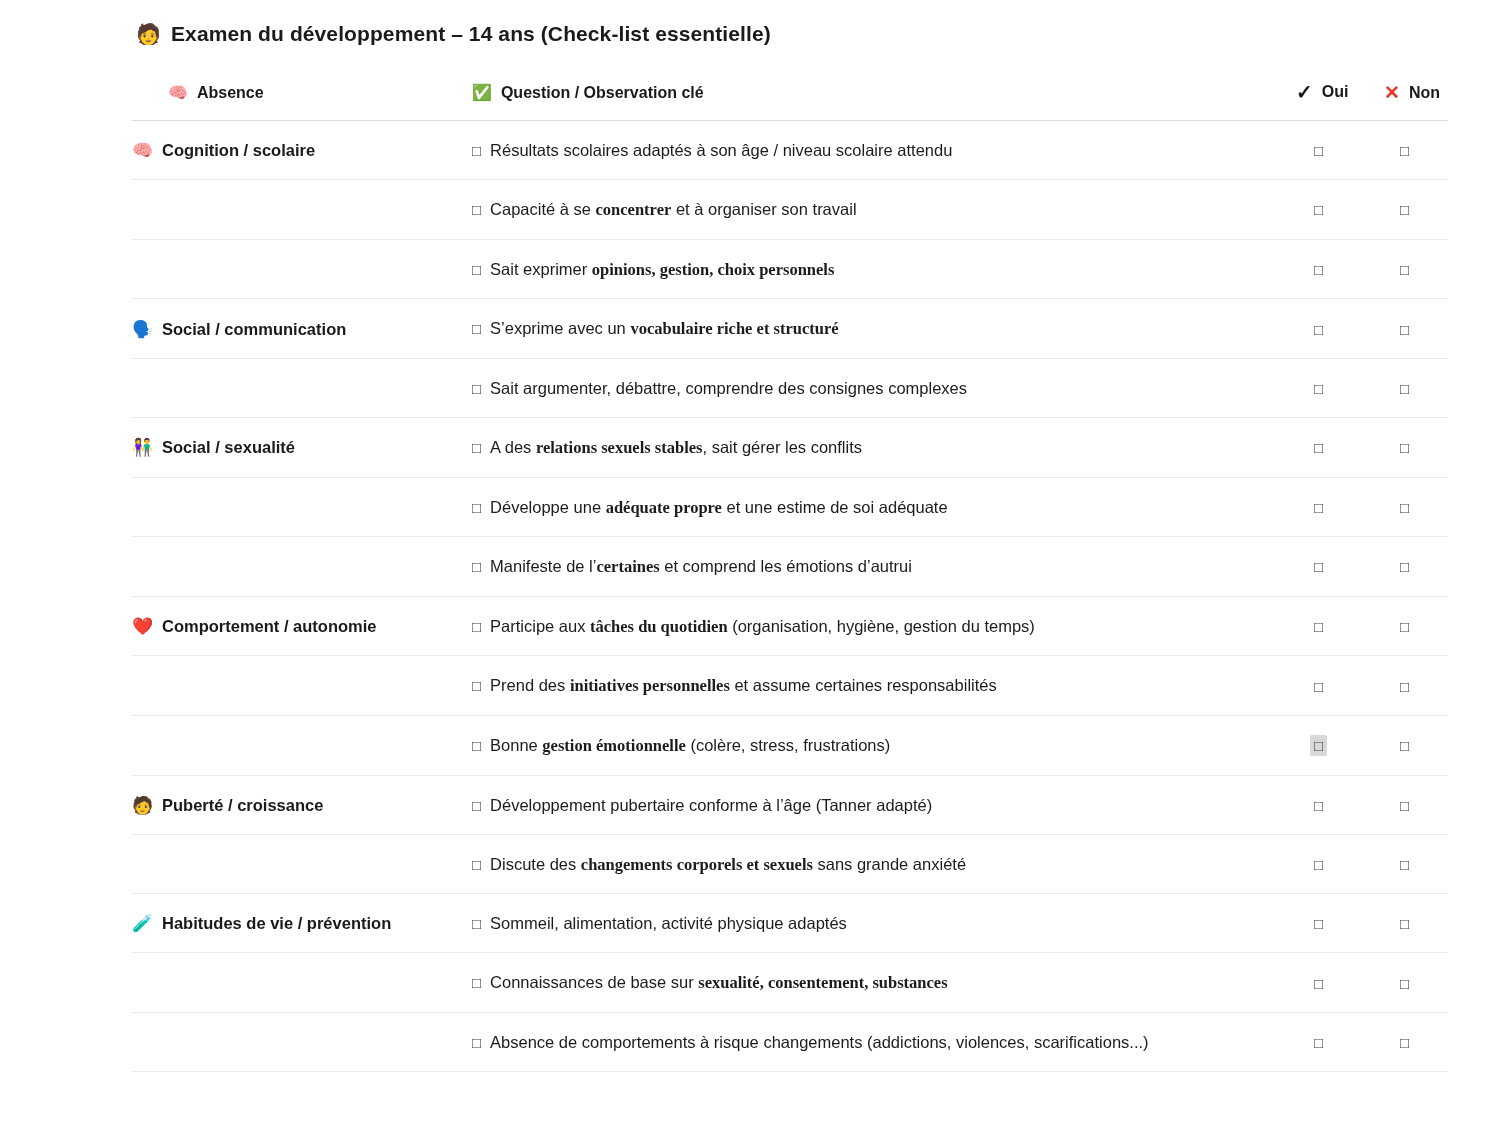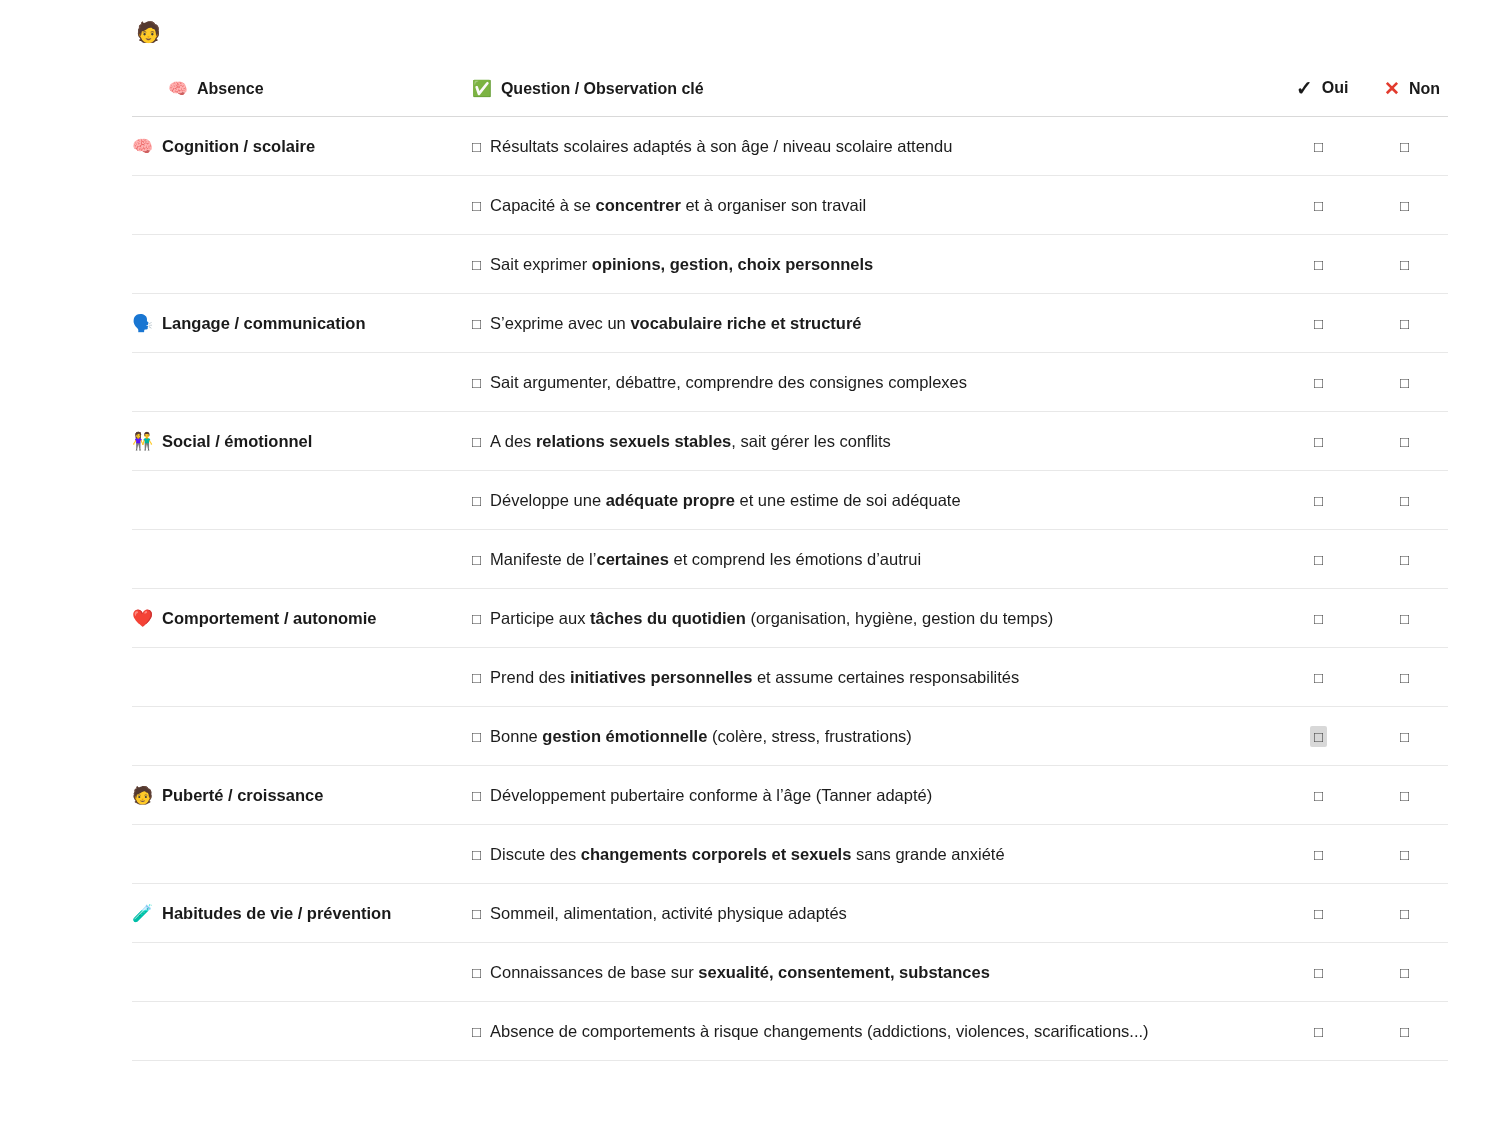--- a/index.html
+++ b/index.html
@@ -114,21 +114,21 @@
   .q-inner {
     display: flex;
     align-items: baseline;
     gap: 9px;
   }
   .q-box {
     font-size: 15px;
     color: #3a3a3a;
     line-height: 1;
   }
-  .q-text b { font-weight: bold; }
+  .q-text b { font-weight: bold; font-family: Liberation Serif, serif; }
 
   td.check-cell {
     text-align: left;
   }
   td.check-cell .cbox {
     display: inline-block;
     font-size: 15px;
     color: #3a3a3a;
     line-height: 1;
     padding: 3px 4px;
@@ -140,20 +140,21 @@
     background: #d8d8d8;
   }
 </style>
 </head>
 <body>
 
 <div class="page">
 
   <h1 class="doc-title">
     <span class="title-emoji">🧑</span>
+    <span>Examen du développement – 14 ans (Check-list essentielle)</span>
   </h1>
 
   <table class="checklist">
     <colgroup>
       <col class="c-domain">
       <col class="c-question">
       <col class="c-yes">
       <col class="c-no">
     </colgroup>
     <thead>
@@ -220,21 +221,21 @@
               <span class="q-text">Sait exprimer <b>opinions, gestion, choix personnels</b></span>
             </span>
           </td>
           <td class="check-cell yes"><span class="cbox">□</span></td>
           <td class="check-cell no"><span class="cbox">□</span></td>
         </tr>
         <tr>
           <td class="domain-cell">
             <span class="domain-inner">
               <span class="dom-emoji">🗣️</span>
-              <span class="dom-label">Langage / communication</span>
+              <span class="dom-label">Social / communication</span>
             </span>
           </td>
           <td class="question-cell">
             <span class="q-inner">
               <span class="q-box">□</span>
               <span class="q-text">S’exprime avec un <b>vocabulaire riche et structuré</b></span>
             </span>
           </td>
           <td class="check-cell yes"><span class="cbox">□</span></td>
           <td class="check-cell no"><span class="cbox">□</span></td>
@@ -247,21 +248,21 @@
               <span class="q-text">Sait argumenter, débattre, comprendre des consignes complexes</span>
             </span>
           </td>
           <td class="check-cell yes"><span class="cbox">□</span></td>
           <td class="check-cell no"><span class="cbox">□</span></td>
         </tr>
         <tr>
           <td class="domain-cell">
             <span class="domain-inner">
               <span class="dom-emoji">👫</span>
-              <span class="dom-label">Social / émotionnel</span>
+              <span class="dom-label">Social / sexualité</span>
             </span>
           </td>
           <td class="question-cell">
             <span class="q-inner">
               <span class="q-box">□</span>
               <span class="q-text">A des <b>relations sexuels stables</b>, sait gérer les conflits</span>
             </span>
           </td>
           <td class="check-cell yes"><span class="cbox">□</span></td>
           <td class="check-cell no"><span class="cbox">□</span></td>

